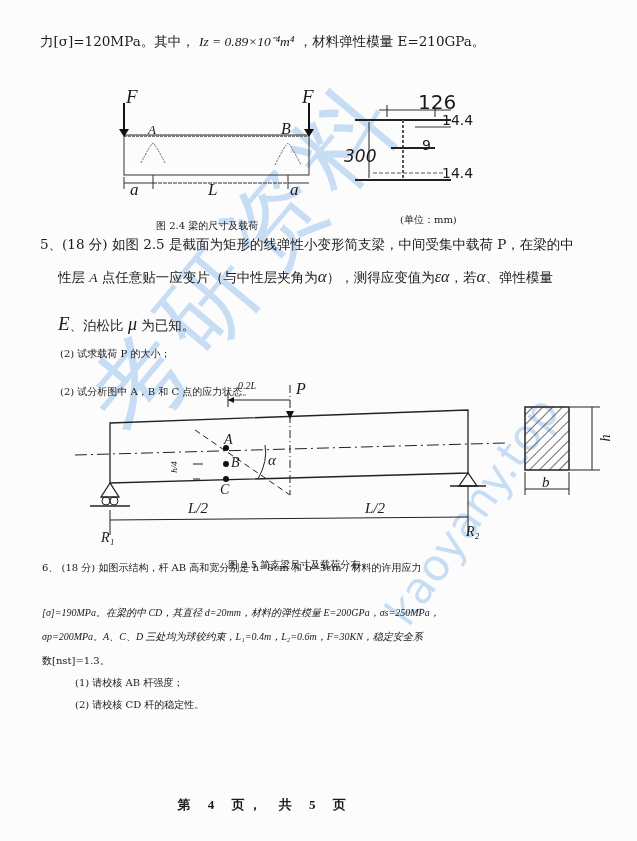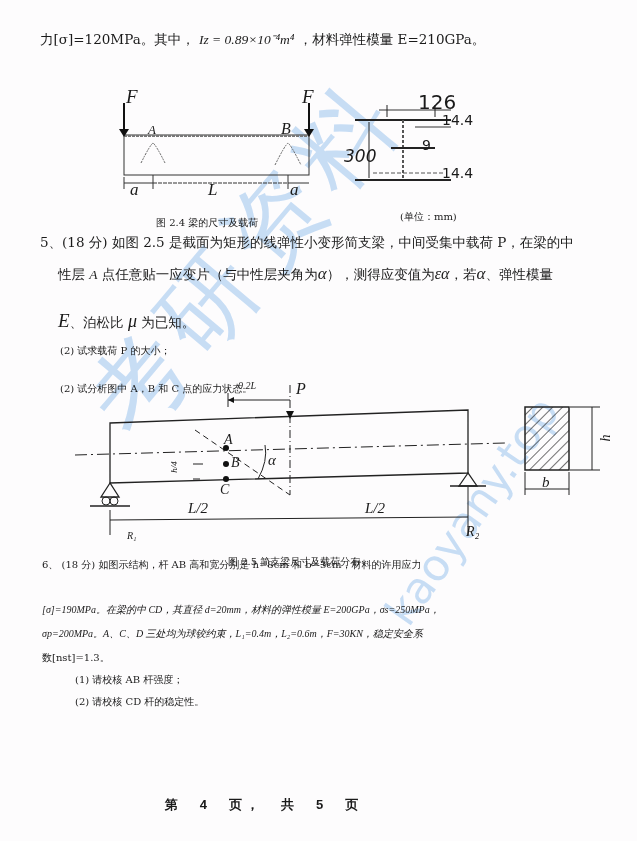--- a/index.html
+++ b/index.html
@@ -1,26 +1,26 @@
 <!DOCTYPE html>
 <html><head>
 <meta charset="utf-8">
 <style>
   html, body { margin:0; padding:0; }
   body {
     width:637px; height:841px; background:#fdfcfd; position:relative; overflow:hidden;
     font-family:"DejaVu Serif","Liberation Serif",serif; color:#1a1a1a;
   }
   .abs { position:absolute; }
-  .line { position:absolute; white-space:nowrap; font-size:13.5px; line-height:18px; }
+  .line { position:absolute; white-space:nowrap; font-size:13.5px; line-height:23px; }
   .it { font-style:italic; font-family:"Liberation Serif",serif; }
   .sm { font-size:10px; }
   svg { position:absolute; overflow:visible; }
   .wm { position:absolute; color:#9cc4ee; opacity:0.55; font-family:"DejaVu Sans",sans-serif; pointer-events:none; }
-  .footer { position:absolute; left:0; width:527px; text-align:center; top:796px; font-size:13px; font-weight:bold; letter-spacing:4px; word-spacing:6px; font-family:Liberation Mono, monospace; }
+  .footer { position:absolute; left:0; width:527px; text-align:center; top:796px; font-size:13px; font-weight:bold; letter-spacing:4px; word-spacing:6px; font-family:Liberation Serif, serif; }
 </style>
 </head>
 <body>
 
 <div class="wm" style="left:60px;top:380px;font-size:96px;transform:rotate(-50deg);transform-origin:left top;letter-spacing:10px;">考研资料</div>
 <div class="wm" style="left:375px;top:605px;font-size:44px;transform:rotate(-55deg);transform-origin:left top;">kaoyany.top</div>
 
 <div class="line" style="left:40px;top:30px;">
   <span>力[σ]=120MPa。其中，</span>
   <span class="it">Iz = 0.89×10⁻⁴m⁴</span>
@@ -121,21 +121,21 @@
 </svg>
 <div class="abs it" style="left:238px;top:380px;font-size:10px;">0.2L</div>
 <div class="abs it" style="left:296px;top:380px;font-size:16px;">P</div>
 <div class="abs it" style="left:224px;top:432px;font-size:14px;">A</div>
 <div class="abs it" style="left:231px;top:455px;font-size:14px;">B</div>
 <div class="abs it" style="left:220px;top:482px;font-size:14px;">C</div>
 <div class="abs it" style="left:268px;top:452px;font-size:15px;">α</div>
 <div class="abs it" style="left:168px;top:462px;font-size:9px;transform:rotate(-90deg);">h/4</div>
 <div class="abs it" style="left:188px;top:500px;font-size:15px;">L/2</div>
 <div class="abs it" style="left:365px;top:500px;font-size:15px;">L/2</div>
-<div class="abs it" style="left:127px;top:530px;font-size:10px;">R₁</div>
+<div class="abs it" style="left:101px;top:530px;font-size:14px;">R₁</div>
 <div class="abs it" style="left:466px;top:524px;font-size:14px;">R₂</div>
 <div class="abs it" style="left:602px;top:430px;font-size:14px;transform:rotate(-90deg);">h</div>
 <div class="abs it" style="left:542px;top:474px;font-size:15px;">b</div>
 <div class="line sm" style="left:228px;top:553px;text-align:center;">图 2.5 简支梁尺寸及载荷分布</div>
 
 <div class="line sm" style="left:42px;top:556px;">6、  (18 分) 如图示结构，杆 AB 高和宽分别是 h=8cm 和 b=3cm，材料的许用应力</div>
 <div class="line sm it" style="left:42px;top:601px;">[σ]=190MPa。在梁的中 CD，其直径 d=20mm，材料的弹性模量 E=200GPa，σs=250MPa，</div>
 <div class="line sm it" style="left:42px;top:625px;">σp=200MPa。A、C、D 三处均为球铰约束，L₁=0.4m，L₂=0.6m，F=30KN，稳定安全系</div>
 <div class="line sm" style="left:42px;top:649px;">数[nst]=1.3。</div>
 <div class="line sm" style="left:75px;top:671px;">(1)  请校核 AB 杆强度；</div>

